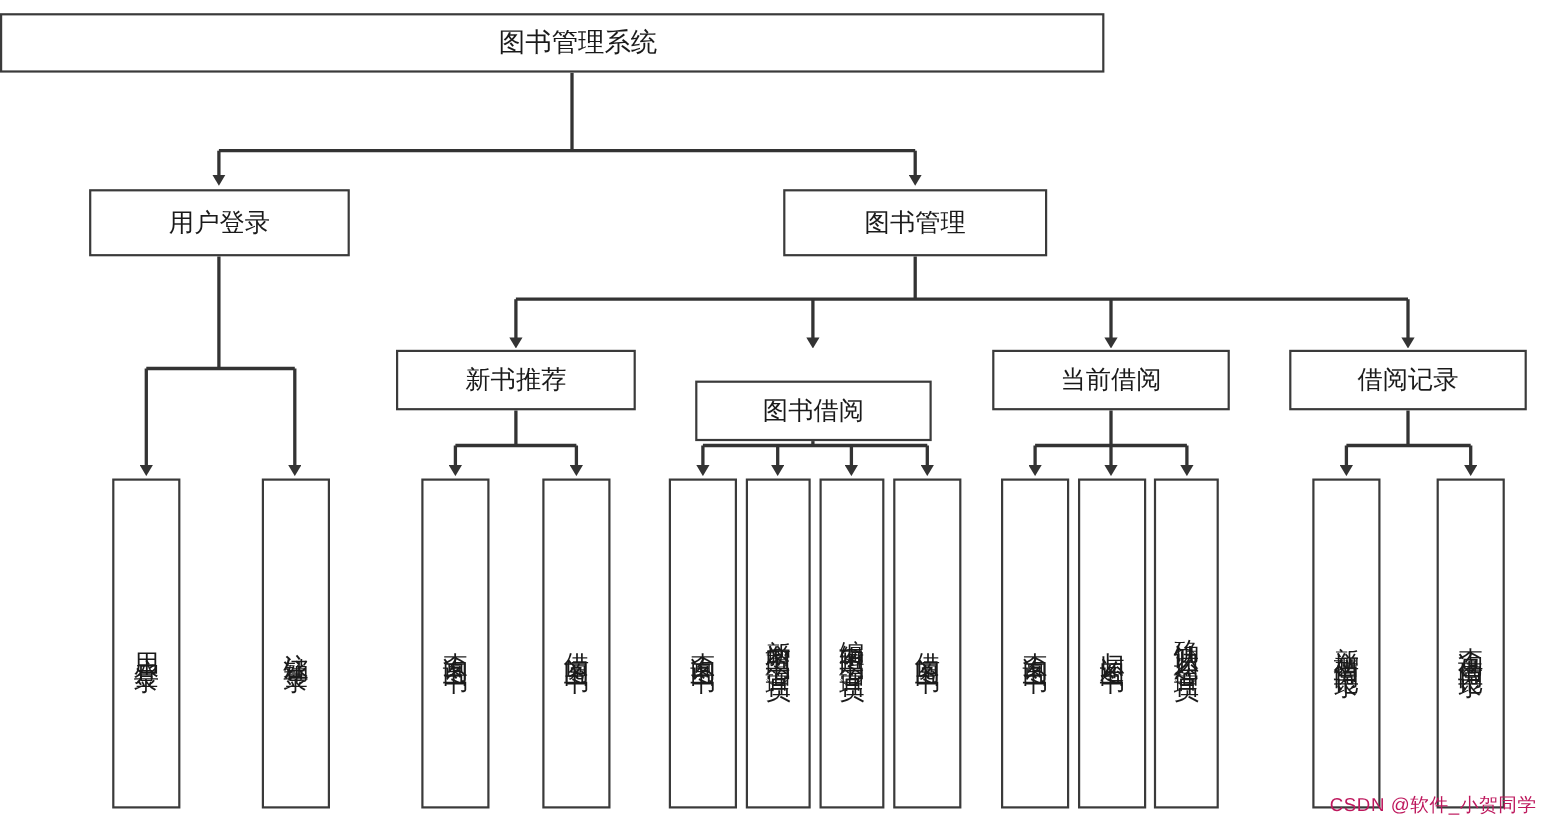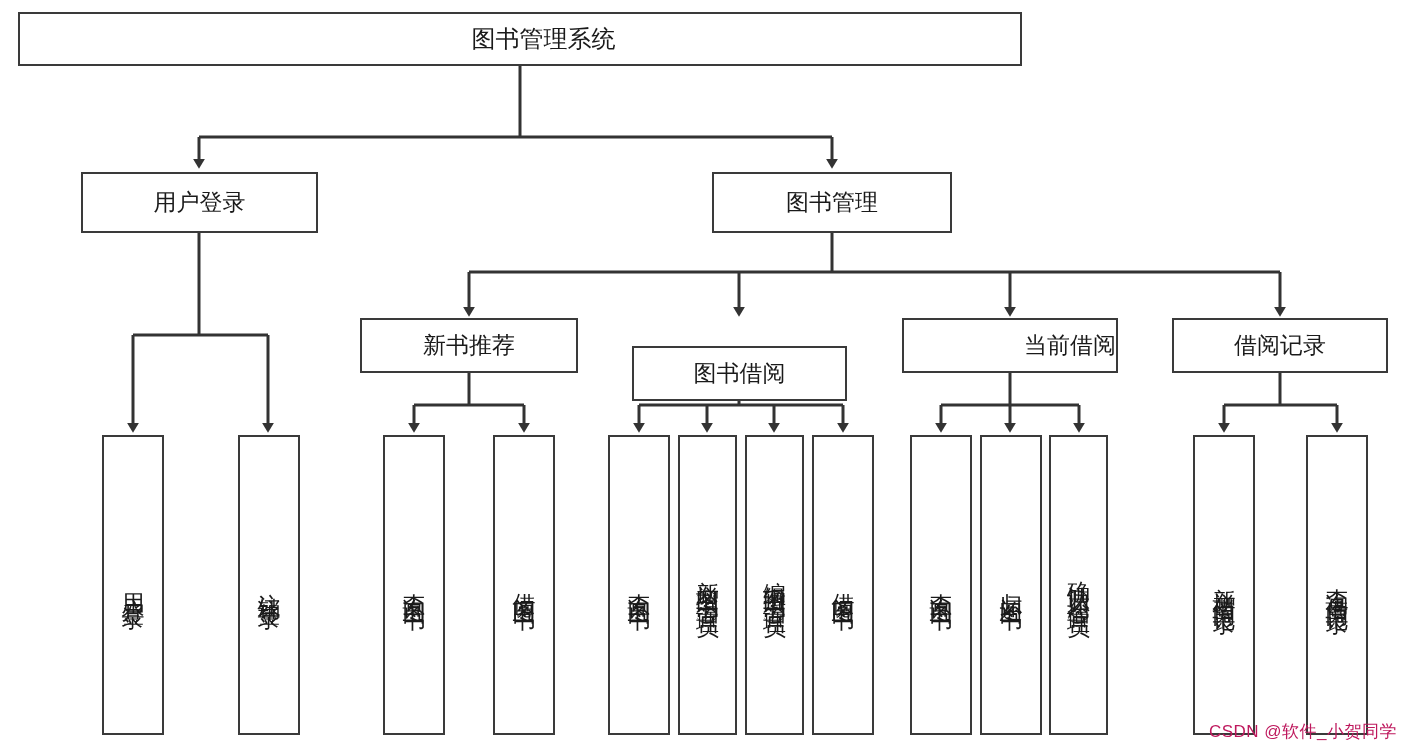--- a/index.html
+++ b/index.html
@@ -113,38 +113,38 @@
       <path d="M1010,405 L1010,424" marker-end="url(#arw)"></path>
       <path d="M1079,405 L1079,424" marker-end="url(#arw)"></path>
 
       <path d="M1280,373 L1280,405"></path>
       <path d="M1224,405 L1337,405"></path>
       <path d="M1224,405 L1224,424" marker-end="url(#arw)"></path>
       <path d="M1337,405 L1337,424" marker-end="url(#arw)"></path>
     </g>
   </svg>
 
-  <div class="node horiz root" style="left:18px;top:12px;width:1004px;height:54px;padding-left:47px;">
+  <div class="node horiz root" style="left:0;top:12px;width:1004px;height:54px;padding-left:47px;">
     <span class="lbl">图书管理系统</span>
   </div>
 
   <div class="node horiz" style="left:81px;top:172px;width:237px;height:61px;">
     <span class="lbl">用户登录</span>
   </div>
   <div class="node horiz" style="left:360px;top:318px;width:218px;height:55px;">
     <span class="lbl">新书推荐</span>
   </div>
 
   <div class="node horiz" style="left:712px;top:172px;width:240px;height:61px;">
     <span class="lbl">图书管理</span>
   </div>
   <div class="node horiz" style="left:632px;top:318px;width:215px;height:55px;margin-top:28px;">
     <span class="lbl">图书借阅</span>
   </div>
-  <div class="node horiz" style="left:902px;top:318px;width:216px;height:55px;justify-content:flex-end;">
+  <div class="node horiz" style="left:902px;top:318px;width:216px;height:55px;">
     <span class="lbl">当前借阅</span>
   </div>
   <div class="node horiz" style="left:1172px;top:318px;width:216px;height:55px;justify-content:center;">
     <span class="lbl">借阅记录</span>
   </div>
 
   <div class="node vert" style="left:102px;top:435px;width:62px;height:300px;">
     <span class="lbl">用户登录</span>
   </div>
   <div class="node vert" style="left:238px;top:435px;width:62px;height:300px;">

